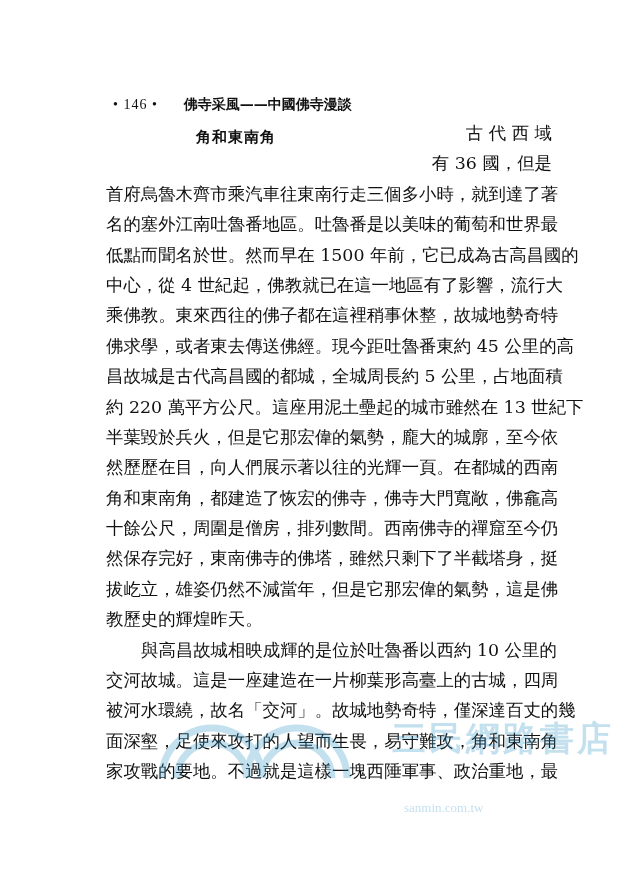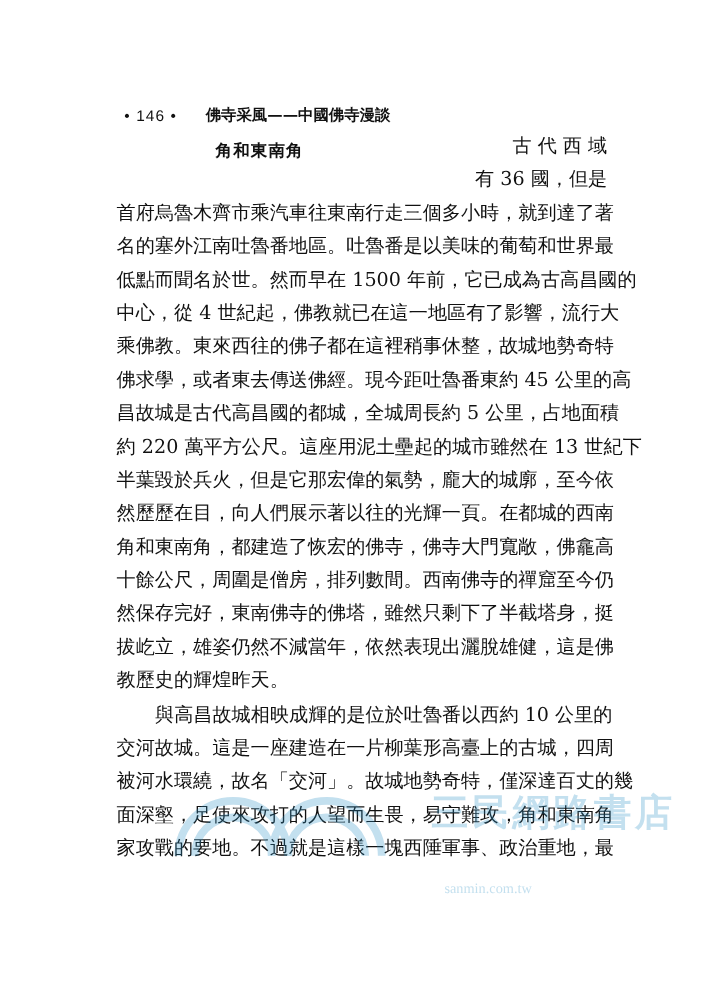--- a/index.html
+++ b/index.html
@@ -1,19 +1,19 @@
 <!DOCTYPE html>
 <html><head>
   <meta charset="utf-8">
   <style>
     html, body { margin: 0; padding: 0; background: #ffffff; }
     body { width: 638px; height: 893px; position: relative; overflow: hidden;
       font-family: "DejaVu Serif", "Liberation Serif", serif; color: #111; }
     .header { position: absolute; left: 113px; top: 96px; font-size: 14px; display: flex; align-items: center; }
-    .pagenum { font-family: Liberation Sans, sans-serif; font-size: 14px; margin-right: 26px; letter-spacing: 1px; }
+    .pagenum { font-family: Liberation Serif, serif; font-size: 14px; margin-right: 26px; letter-spacing: 1px; }
     .running-title { font-weight: bold; font-size: 14px; }
     .section-title { position: absolute; left: 196px; top: 128px; font-size: 15px; font-weight: bold; letter-spacing: 1px; }
     .body-text { position: absolute; left: 106px; top: 118px; width: 446px; }
     .line { height: 30.4px; line-height: 30.4px; font-size: 17.4px; white-space: nowrap; text-align: justify; text-align-last: justify; }
     .line.right { text-align: right; text-align-last: right; }
     .line.last { text-align-last: left; }
     .line.indent { padding-left: 35px; }
     .watermark { position: absolute; left: 152px; top: 690px; width: 420px; height: 90px; pointer-events: none; opacity: 0.28; }
     .wm-text { position: absolute; left: 240px; top: 26px; font-size: 34px; color: #2a8fc4; letter-spacing: 3px; font-family: "DejaVu Sans", sans-serif; font-weight: bold; white-space: nowrap; }
     .wm-url { position: absolute; left: 252px; top: 66px; font-size: 13px; color: #2a8fc4; font-family: Liberation Serif, serif; white-space: nowrap; margin-top: 44px; }
@@ -37,21 +37,21 @@
   <div class="line">中心，從 4 世紀起，佛教就已在這一地區有了影響，流行大</div>
   <div class="line">乘佛教。東來西往的佛子都在這裡稍事休整，故城地勢奇特</div>
   <div class="line">佛求學，或者東去傳送佛經。現今距吐魯番東約 45 公里的高</div>
   <div class="line">昌故城是古代高昌國的都城，全城周長約 5 公里，占地面積</div>
   <div class="line">約 220 萬平方公尺。這座用泥土壘起的城市雖然在 13 世紀下</div>
   <div class="line">半葉毀於兵火，但是它那宏偉的氣勢，龐大的城廓，至今依</div>
   <div class="line">然歷歷在目，向人們展示著以往的光輝一頁。在都城的西南</div>
   <div class="line">角和東南角，都建造了恢宏的佛寺，佛寺大門寬敞，佛龕高</div>
   <div class="line">十餘公尺，周圍是僧房，排列數間。西南佛寺的禪窟至今仍</div>
   <div class="line">然保存完好，東南佛寺的佛塔，雖然只剩下了半截塔身，挺</div>
-  <div class="line">拔屹立，雄姿仍然不減當年，依然表現出灑脫雄健，這是佛</div>
+  <div class="line">拔屹立，雄姿仍然不減當年，但是它那宏偉的氣勢，這是佛</div>
   <div class="line last">教歷史的輝煌昨天。</div>
   <div class="line indent">與高昌故城相映成輝的是位於吐魯番以西約  10  公里的</div>
   <div class="line">交河故城。這是一座建造在一片柳葉形高臺上的古城，四周</div>
   <div class="line">被河水環繞，故名「交河」。故城地勢奇特，僅深達百丈的幾</div>
   <div class="line">面深壑，足使來攻打的人望而生畏，易守難攻，角和東南角</div>
   <div class="line">家攻戰的要地。不過就是這樣一塊西陲軍事、政治重地，最</div>
 </div>
 
 <div class="watermark">
   <svg width="240" height="90" viewBox="0 0 240 90" style="position:absolute;left:0;top:0;">

